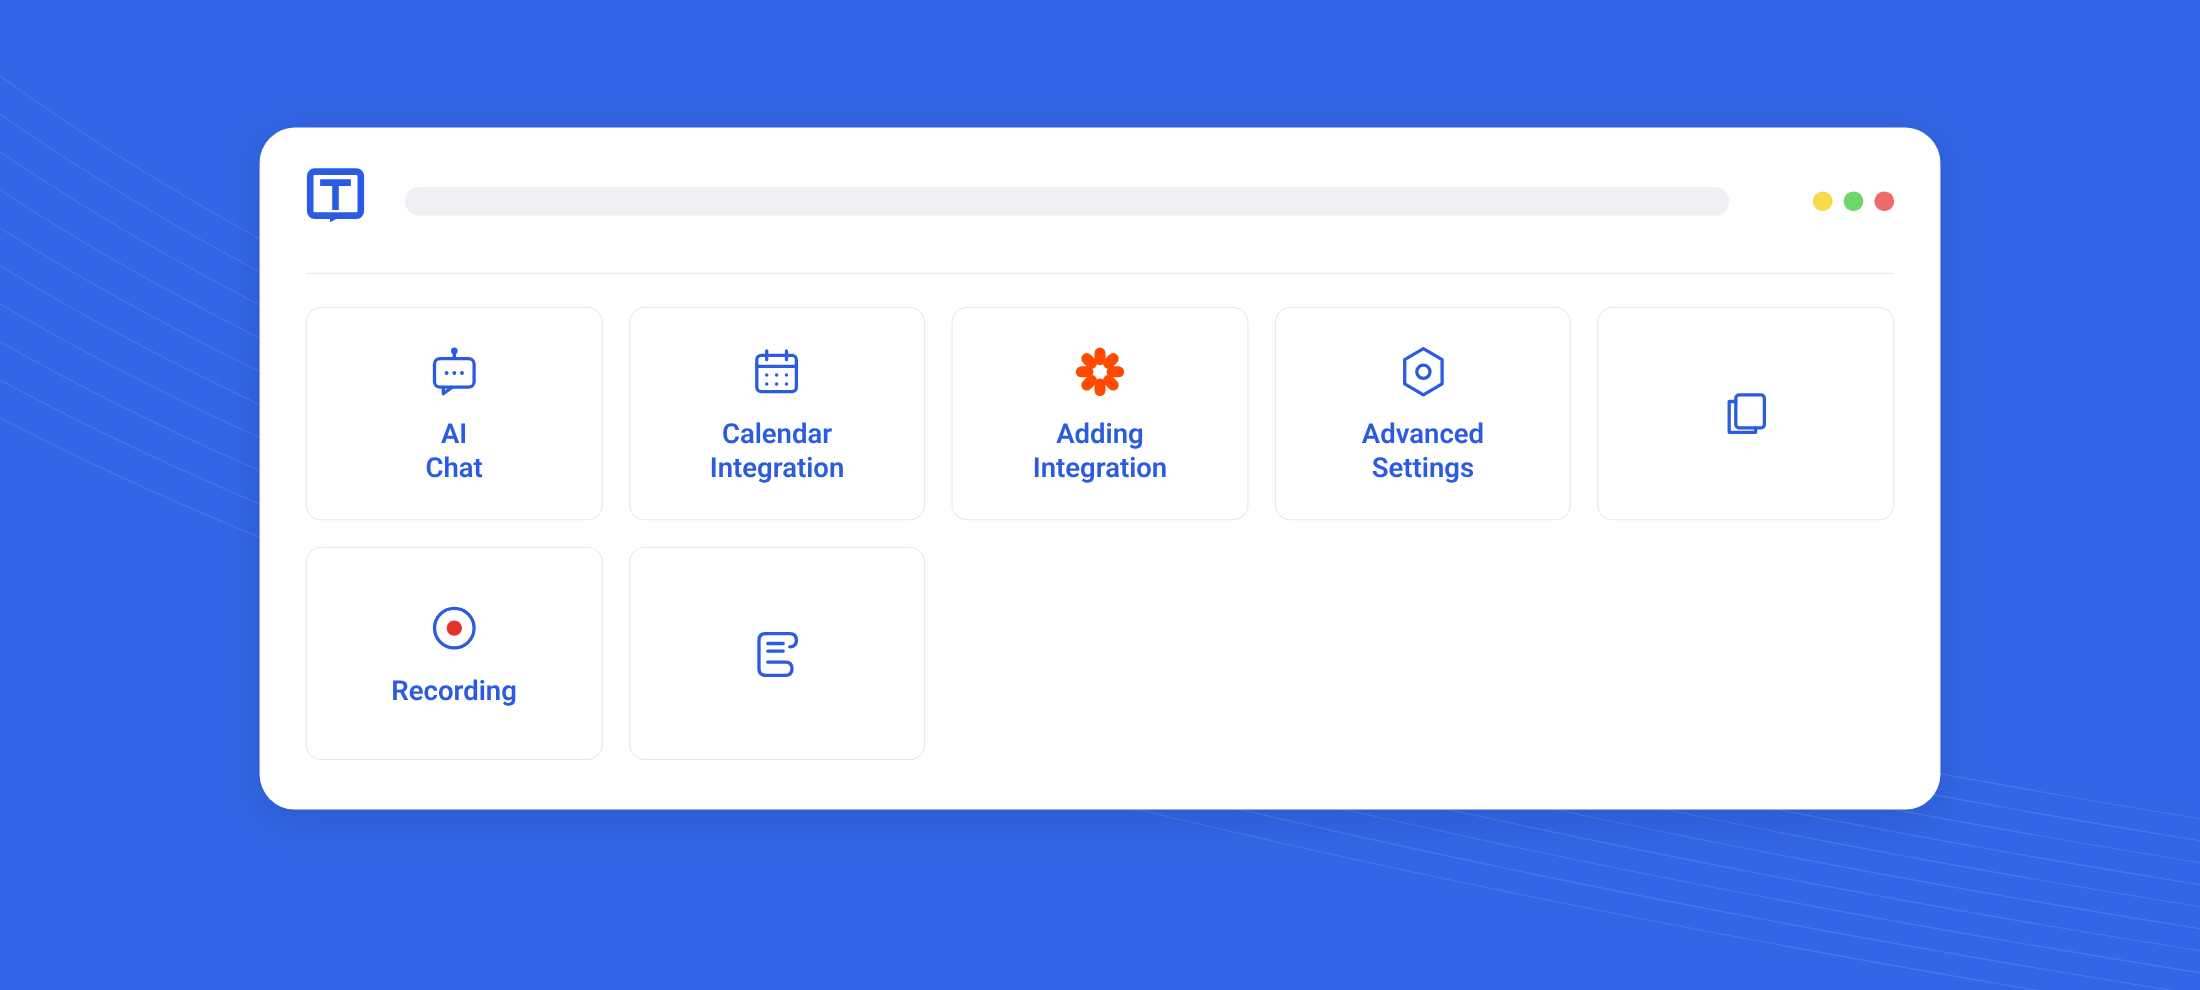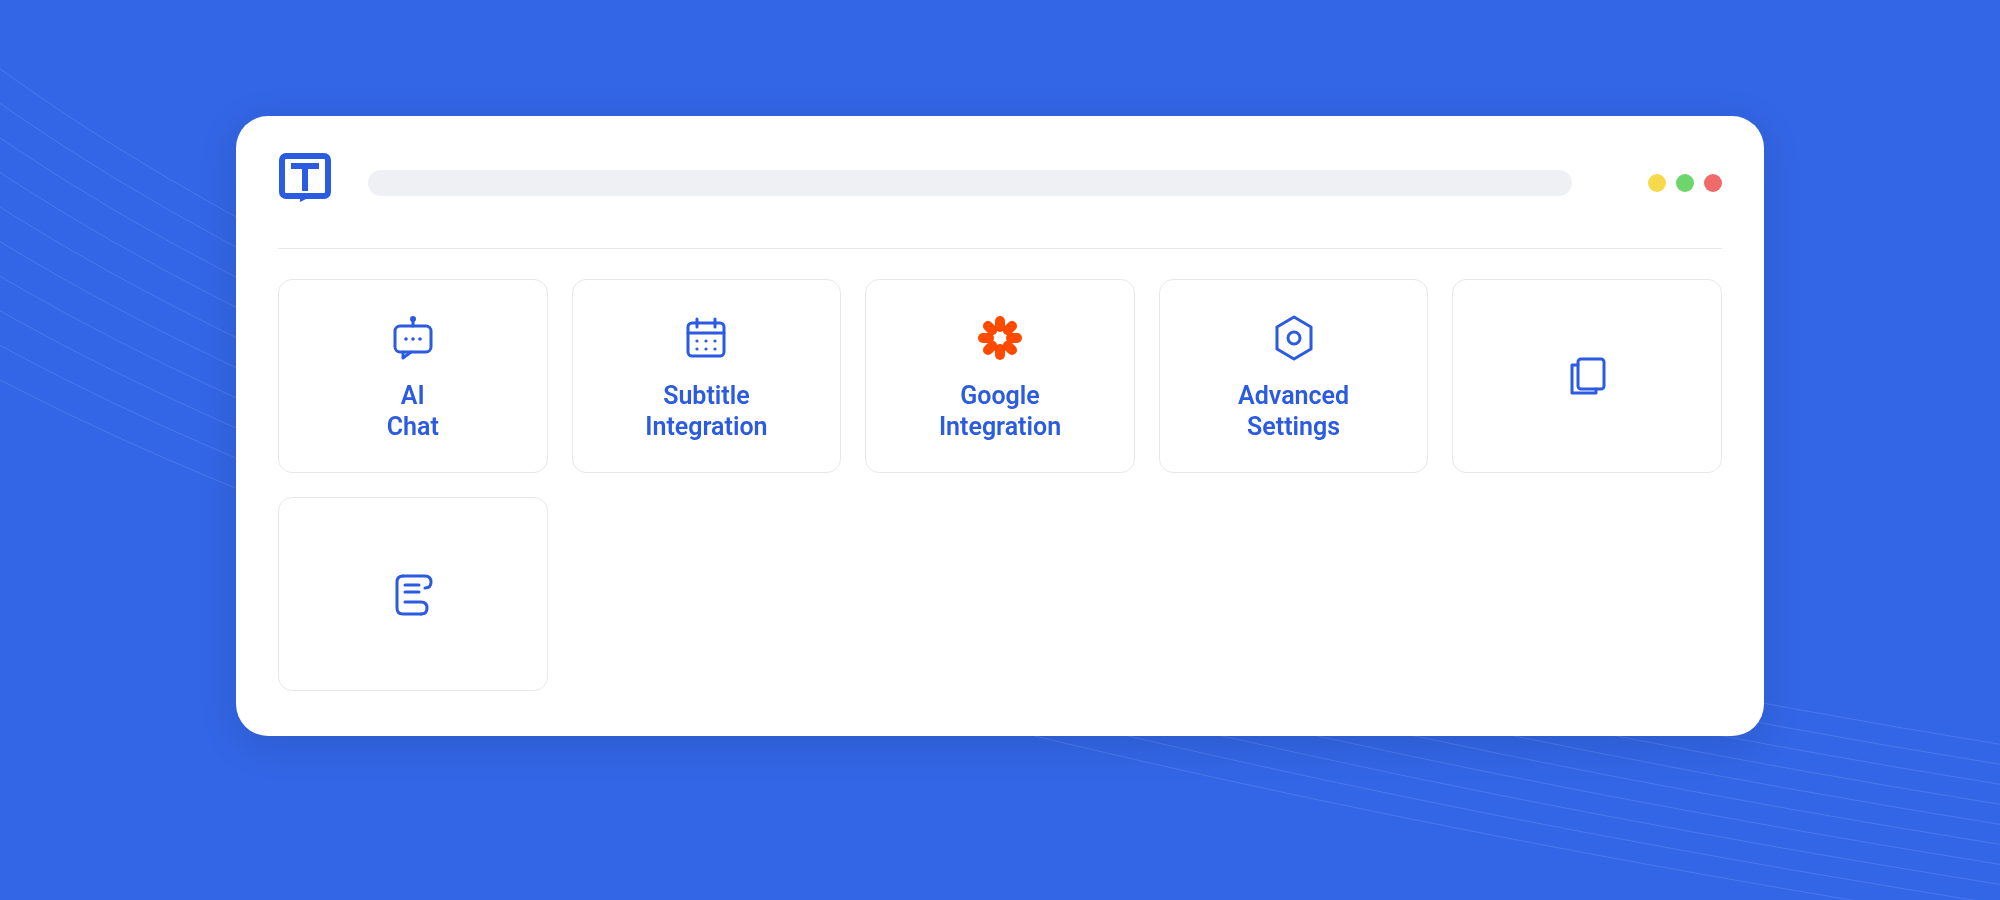--- a/index.html
+++ b/index.html
@@ -155,42 +155,42 @@
           <path d="M5 18 L41 18"></path>
           <path d="M14 4 L14 12 M32 4 L32 12"></path>
           <circle cx="14" cy="26" r="1.6" fill="#2b5be0" stroke="none"></circle>
           <circle cx="23" cy="26" r="1.6" fill="#2b5be0" stroke="none"></circle>
           <circle cx="32" cy="26" r="1.6" fill="#2b5be0" stroke="none"></circle>
           <circle cx="14" cy="34" r="1.6" fill="#2b5be0" stroke="none"></circle>
           <circle cx="23" cy="34" r="1.6" fill="#2b5be0" stroke="none"></circle>
           <circle cx="32" cy="34" r="1.6" fill="#2b5be0" stroke="none"></circle>
         </svg>
       </div>
-      <div class="label">Subtitle
+      <div class="label">Calendar
 Integration</div>
     </div>
 
     <div class="card">
       <div class="icon-wrap">
         <svg width="48" height="48" viewBox="-24 -24 48 48">
           <g fill="#ff4a00">
             <rect x="-5" y="-22" width="10" height="16" rx="5"></rect>
             <rect x="-5" y="6" width="10" height="16" rx="5"></rect>
             <rect x="-22" y="-5" width="16" height="10" rx="5"></rect>
             <rect x="6" y="-5" width="16" height="10" rx="5"></rect>
             <g transform="rotate(45)">
               <rect x="-5" y="-22" width="10" height="16" rx="5"></rect>
               <rect x="-5" y="6" width="10" height="16" rx="5"></rect>
               <rect x="-22" y="-5" width="16" height="10" rx="5"></rect>
               <rect x="6" y="-5" width="16" height="10" rx="5"></rect>
             </g>
           </g>
         </svg>
       </div>
-      <div class="label">Google
+      <div class="label">Adding
 Integration</div>
     </div>
 
 
     <div class="card">
       <div class="icon-wrap">
         <svg width="46" height="50" viewBox="0 0 46 50" fill="none" stroke="#2b5be0" stroke-width="3" stroke-linejoin="round">
           <path d="M23 4 L40 14 L40 36 L23 46 L6 36 L6 14 Z"></path>
           <circle cx="23" cy="25" r="6"></circle>
         </svg>
@@ -202,20 +202,29 @@
 
     <div class="card">
       <div class="icon-wrap">
         <svg width="46" height="46" viewBox="0 0 46 46" fill="none" stroke="#2b5be0" stroke-width="3" stroke-linecap="round" stroke-linejoin="round">
           <rect x="14" y="6" width="26" height="30" rx="3"></rect>
           <path d="M14 12 L8 12 L8 40 L32 40 L32 36"></path>
         </svg>
       </div>
     </div>
 
+    <div class="card">
+      <div class="icon-wrap">
+        <svg width="46" height="46" viewBox="0 0 46 46">
+          <circle cx="23" cy="23" r="18" fill="none" stroke="#2b5be0" stroke-width="3"></circle>
+          <circle cx="23" cy="23" r="7" fill="#e2332d"></circle>
+        </svg>
+      </div>
+      <div class="label">Recording</div>
+    </div>
 
 
     <div class="card">
       <div class="icon-wrap">
         <svg width="44" height="48" viewBox="0 0 44 48" fill="none" stroke="#2b5be0" stroke-width="3" stroke-linecap="round" stroke-linejoin="round">
           <path d="M12 6 L34 6 Q40 6 40 12 Q40 18 34 18"></path>
           <path d="M12 6 Q6 6 6 12 L6 38 Q6 44 12 44 L30 44"></path>
           <path d="M30 44 Q36 44 36 38 Q36 32 30 32 L14 32"></path>
           <path d="M14 15 L28 15 M14 22 L28 22"></path>
         </svg>

